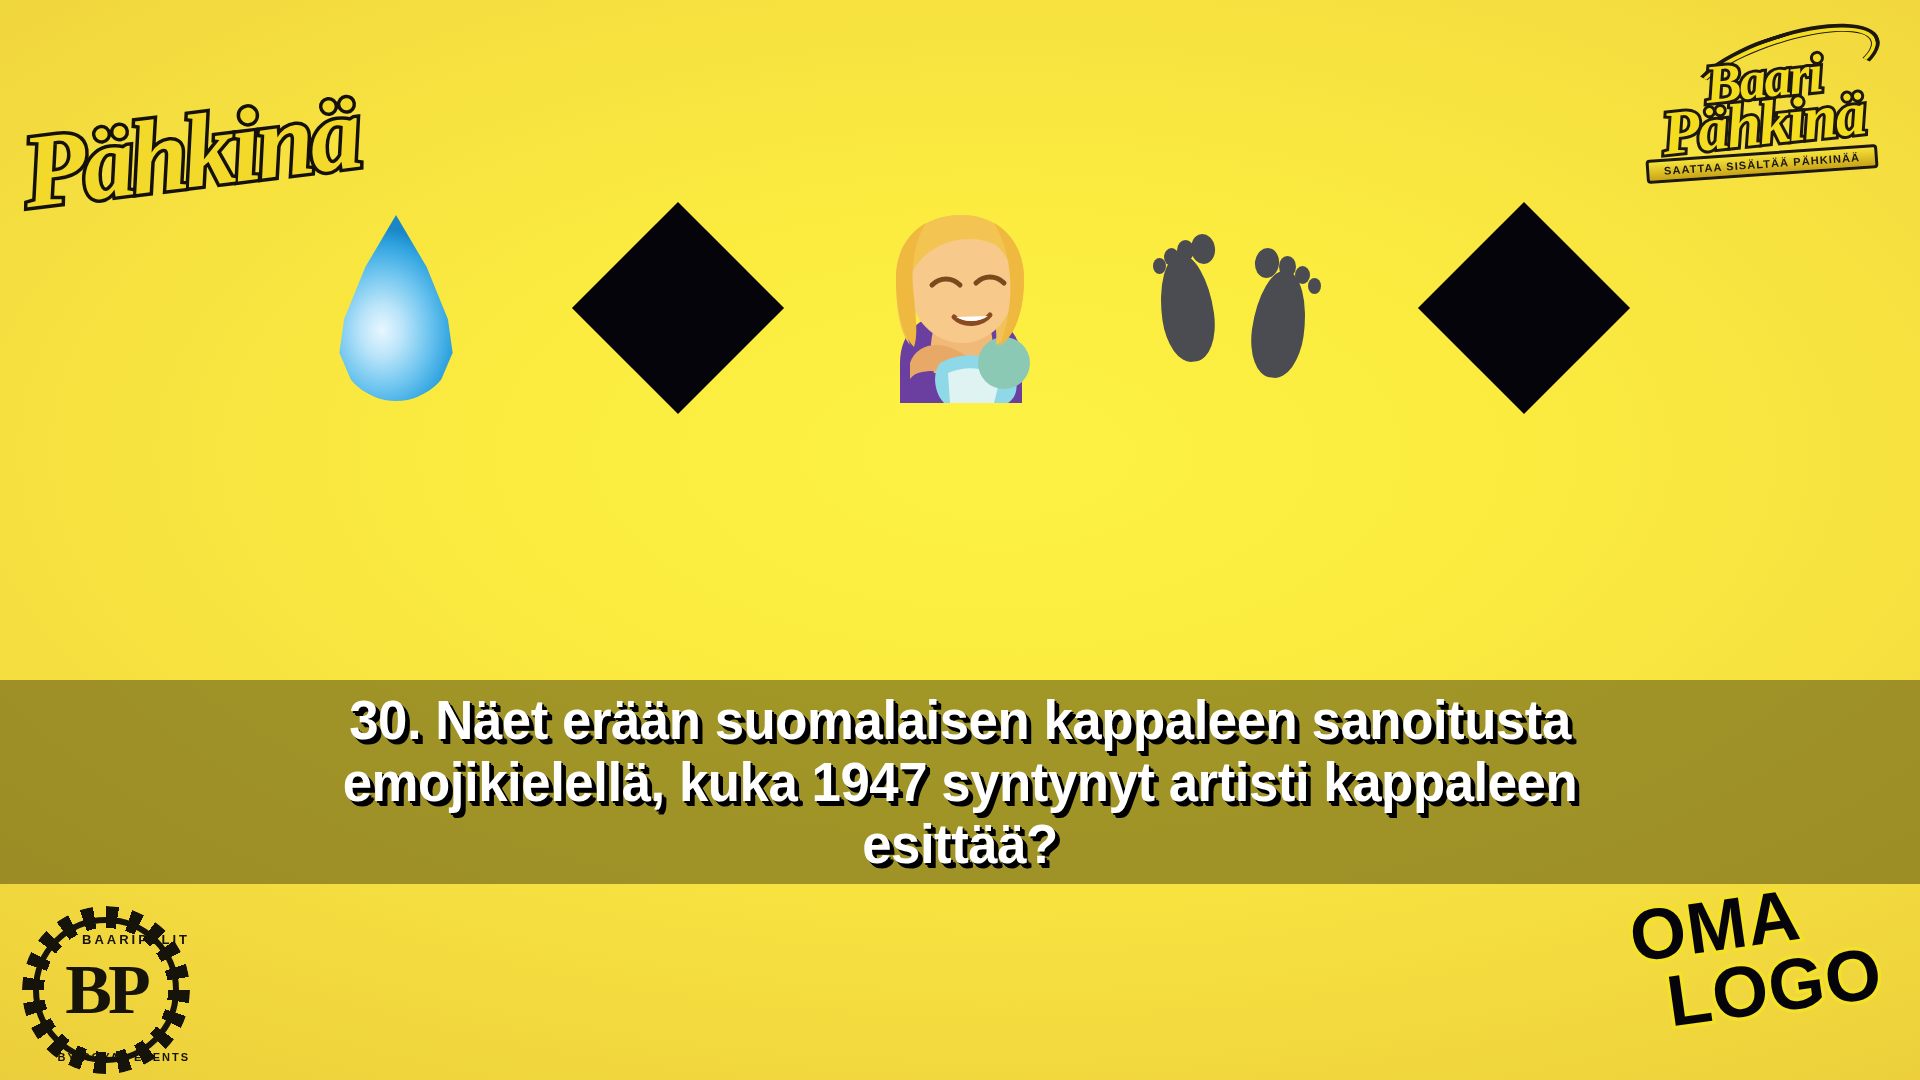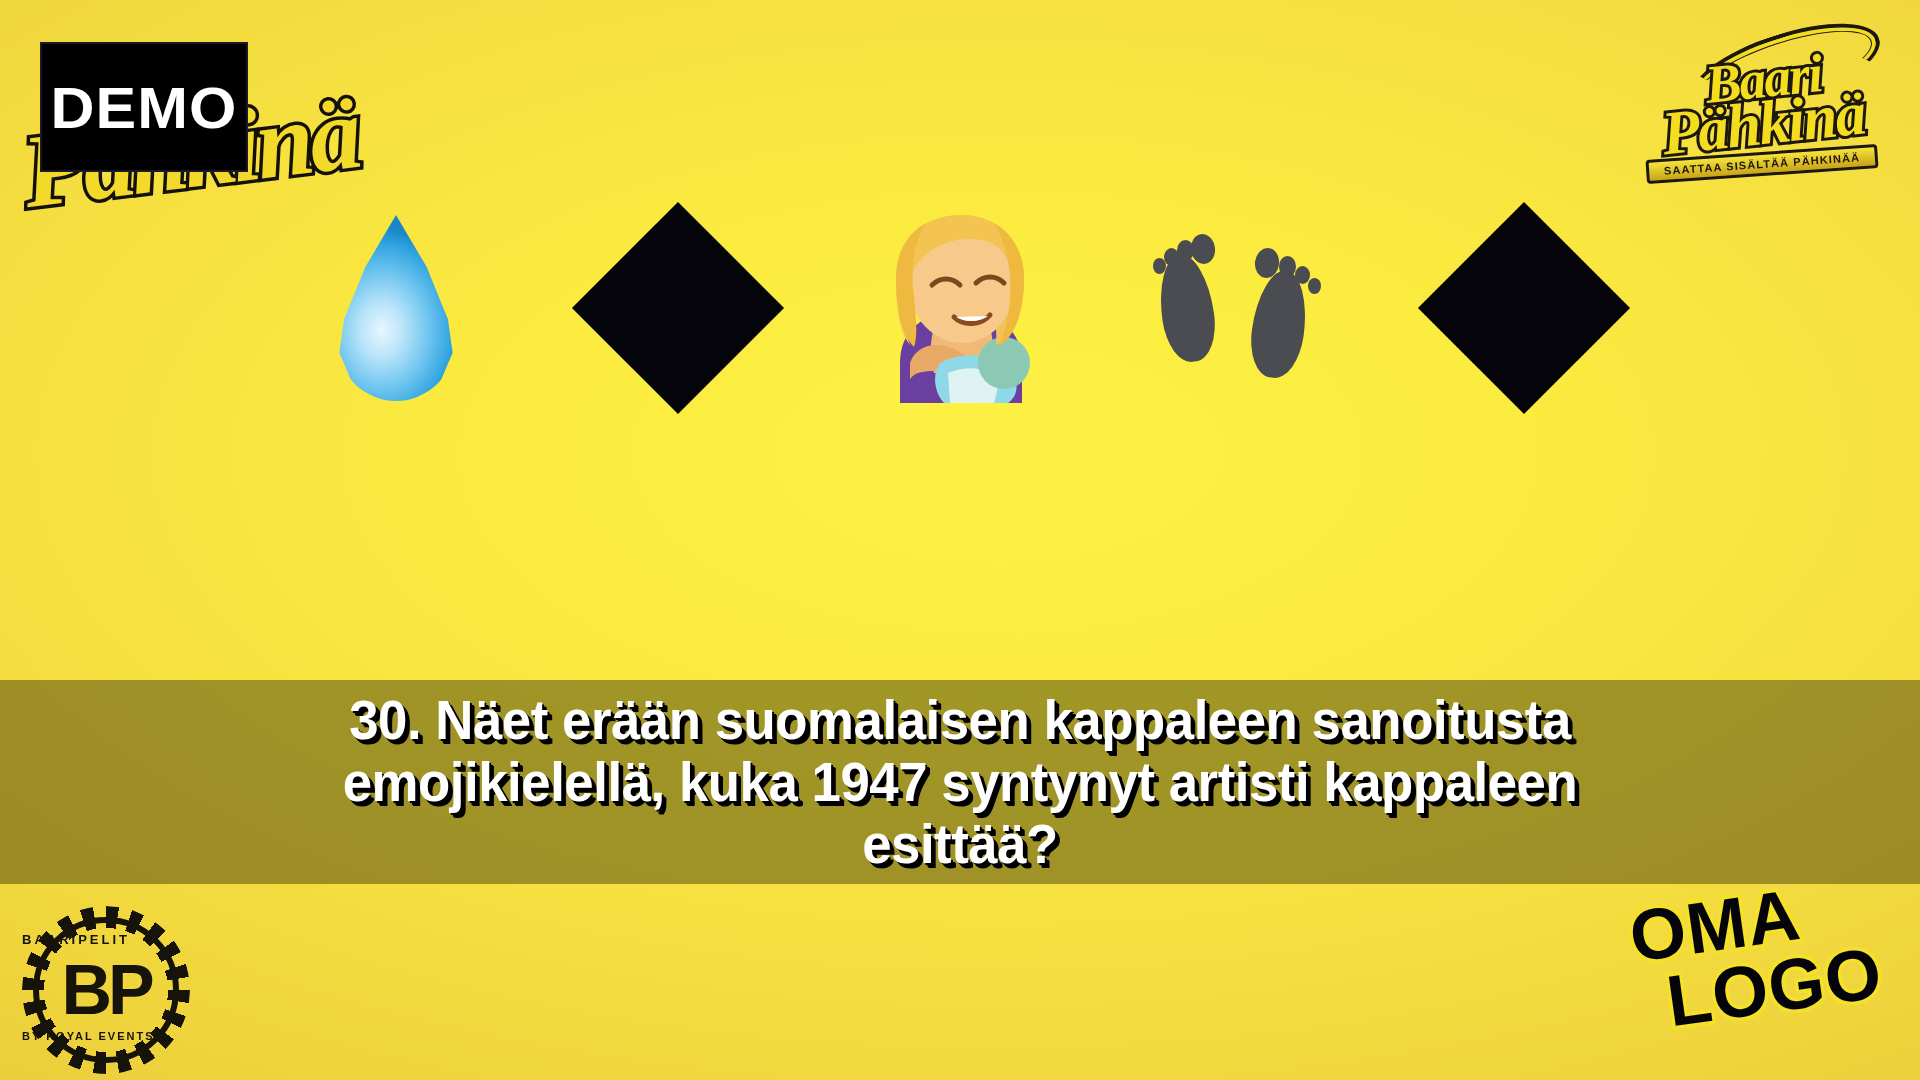--- a/index.html
+++ b/index.html
@@ -229,38 +229,38 @@
     left:11px; top:11px; right:11px; bottom:11px;
     border:6px solid #16130b;
     border-radius:50%;
   }
   .cap-bp {
     position:absolute;
     left:0; top:50%;
     width:100%;
     transform:translateY(-50%);
     text-align:center;
-    font-family:Liberation Sans, sans-serif;
+    font-family:Liberation Serif, serif;
     font-weight:bold;
     font-size:70px;
     color:#16130b;
     letter-spacing:-4px;
   }
   .cap-arc-top, .cap-arc-bottom {
     position:absolute;
     left:0; width:100%;
-    text-align:left;
+    text-align:right;
     font-size:13px;
     font-weight:bold;
     letter-spacing:3px;
     color:#16130b;
     font-family:"Liberation Sans", sans-serif;
   }
   .cap-arc-top { top:26px; }
-  .cap-arc-bottom { bottom:32px; font-size:11px; letter-spacing:2px; }
+  .cap-arc-bottom { bottom:11px; font-size:11px; letter-spacing:2px; }
 
   
   .oma-logo {
     position:absolute;
     right:42px; bottom:56px;
     z-index:7;
     transform:rotate(-8deg);
     text-align:left;
     user-select:none;
   }
@@ -276,23 +276,20 @@
   }
   .oma-logo .oma-word-2 { margin-left:28px; }
 </style>
 </head>
 <body>
 
 <div id="slide">
 
   <div class="script-logo">Pähkinä</div>
 
-  <div class="demo-badge">
-    <span class="demo-text">DEMO</span>
-  </div>
 
   <div class="brand-logo">
     <div class="bl-swoosh"></div>
     <div class="bl-swoosh-in"></div>
     <div class="bl-line bl-baari">Baari</div>
     <div class="bl-line bl-pahkina">Pähkinä</div>
     <div class="bl-ribbon">
       <span class="bl-tagline">SAATTAA SISÄLTÄÄ PÄHKINÄÄ</span>
     </div>
   </div>

